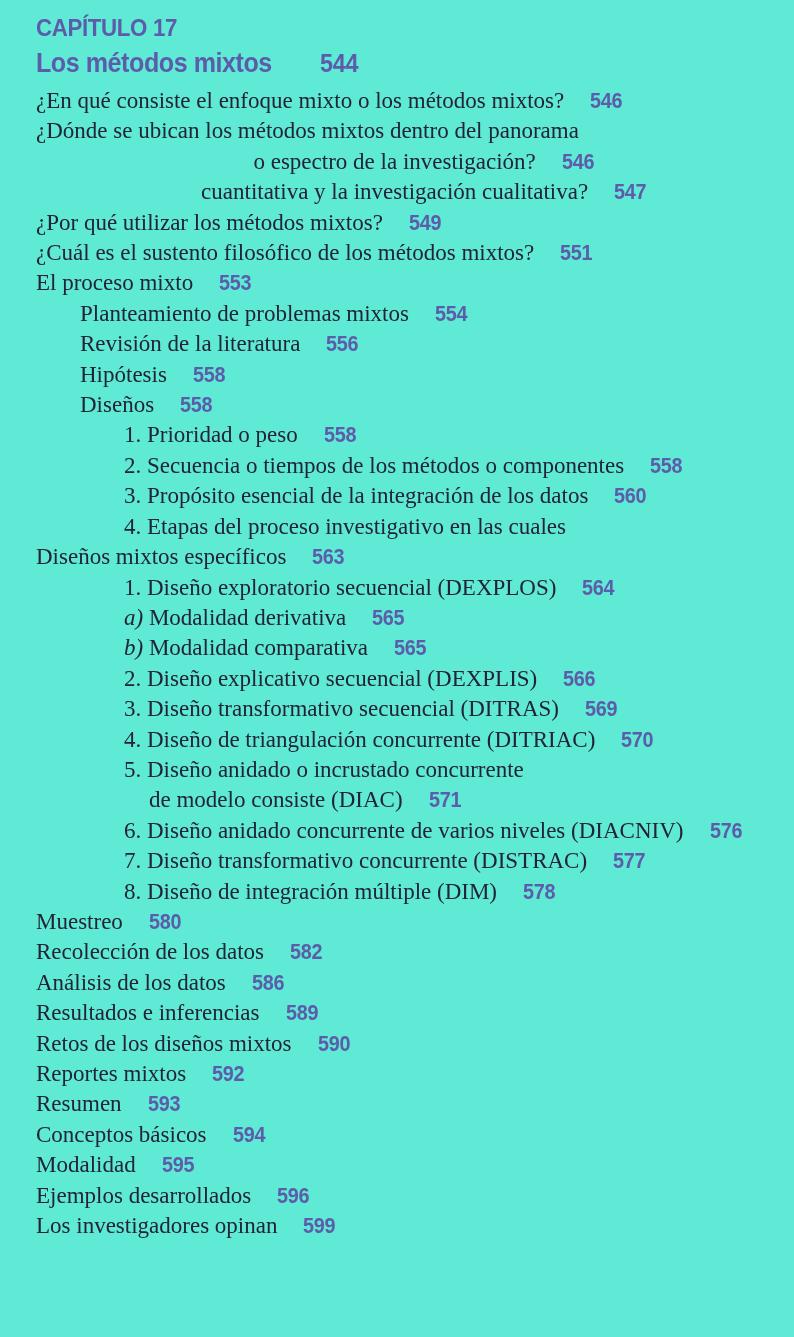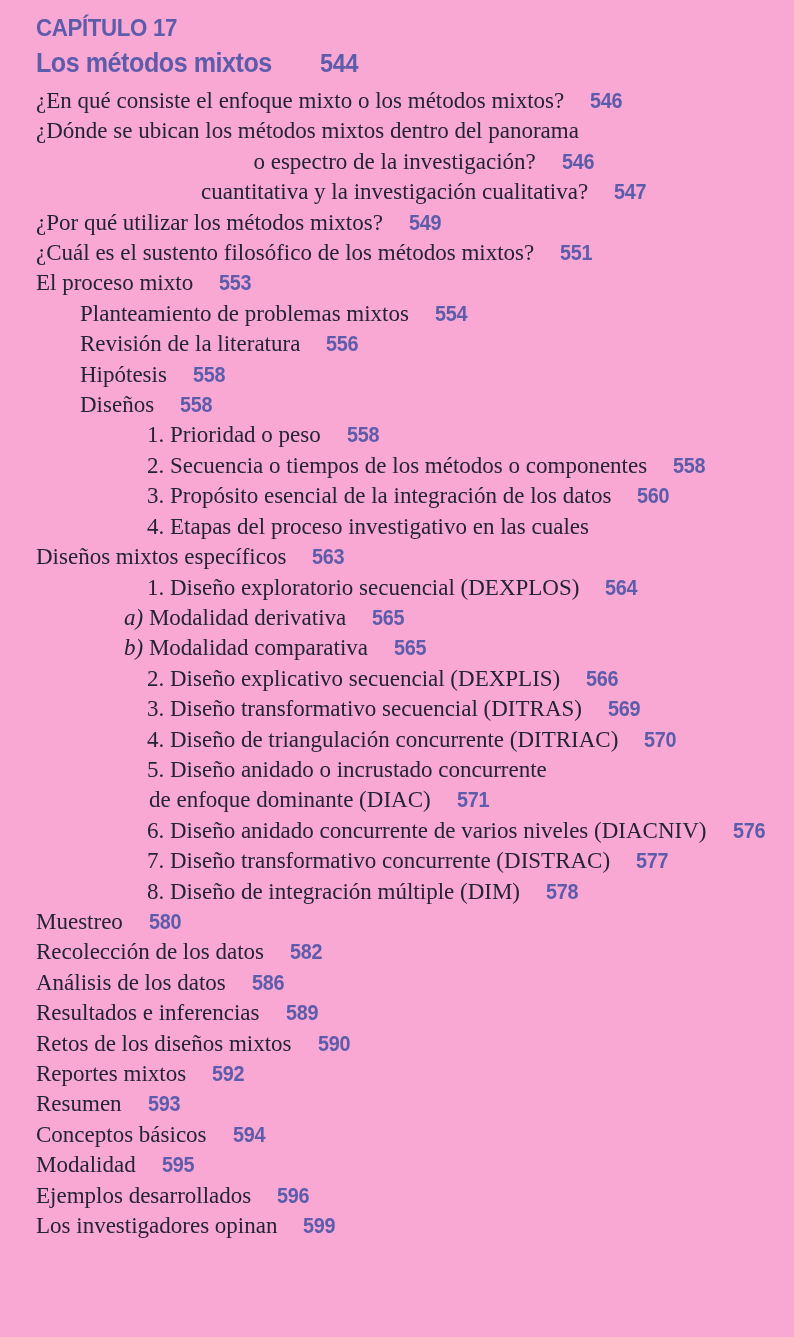--- a/index.html
+++ b/index.html
@@ -10,21 +10,21 @@
   body {
     width: 794px;
     height: 1337px;
     overflow: hidden;
   }
   .page {
     box-sizing: border-box;
     width: 794px;
     height: 1337px;
     padding: 11px 8px 0 36px;
-    background: #f9a8d4;
+    background: #5eead4;
   }
   
   .kicker-row { line-height: 33px; white-space: nowrap; }
   .title-row  { line-height: 33px; white-space: nowrap; margin-bottom: 3px; }
   .kicker {
     font-family: "Liberation Sans", sans-serif;
     font-weight: 700;
     font-size: 24px;
     color: #5c5caa;
     letter-spacing: -0.4px;
@@ -50,21 +50,21 @@
   .row {
     font-family: "Liberation Serif", serif;
     font-size: 23px;
     color: #232338;
     line-height: 30.4px;
     white-space: nowrap;
   }
   .lv0 { margin-left: 0; }
   .lv1 { margin-left: 29px; text-align: center; }  
   .lv2 { margin-left: 44px; }  
-  .lv3 { margin-left: 111px; }  
+  .lv3 { margin-left: 88px; }  
   .lv4 { margin-left: 88px; }  
   .lv5 { margin-left: 113px; } 
   .marker { font-style: italic; }
   .pagenum {
     font-family: "Liberation Sans", sans-serif;
     font-weight: 700;
     font-size: 22px;
     color: #5c5caa;
     letter-spacing: -0.3px;
     margin-left: 26px;
@@ -100,21 +100,21 @@
       <div class="row lv3"><span>3. Propósito esencial de la integración de los datos</span><span class="pagenum">560</span></div>
       <div class="row lv3"><span>4. Etapas del proceso investigativo en las cuales</span></div>
       <div class="row lv0"><span>Diseños mixtos específicos</span><span class="pagenum">563</span></div>
       <div class="row lv3"><span>1. Diseño exploratorio secuencial (DEXPLOS)</span><span class="pagenum">564</span></div>
       <div class="row lv4"><span class="marker">a) </span><span>Modalidad derivativa</span><span class="pagenum">565</span></div>
       <div class="row lv4"><span class="marker">b) </span><span>Modalidad comparativa</span><span class="pagenum">565</span></div>
       <div class="row lv3"><span>2. Diseño explicativo secuencial (DEXPLIS)</span><span class="pagenum">566</span></div>
       <div class="row lv3"><span>3. Diseño transformativo secuencial (DITRAS)</span><span class="pagenum">569</span></div>
       <div class="row lv3"><span>4. Diseño de triangulación concurrente (DITRIAC)</span><span class="pagenum">570</span></div>
       <div class="row lv3"><span>5. Diseño anidado o incrustado concurrente</span></div>
-      <div class="row lv5"><span>de enfoque dominante (DIAC)</span><span class="pagenum">571</span></div>
+      <div class="row lv5"><span>de modelo consiste (DIAC)</span><span class="pagenum">571</span></div>
       <div class="row lv3"><span>6. Diseño anidado concurrente de varios niveles (DIACNIV)</span><span class="pagenum">576</span></div>
       <div class="row lv3"><span>7. Diseño transformativo concurrente (DISTRAC)</span><span class="pagenum">577</span></div>
       <div class="row lv3"><span>8. Diseño de integración múltiple (DIM)</span><span class="pagenum">578</span></div>
       <div class="row lv0"><span>Muestreo</span><span class="pagenum">580</span></div>
       <div class="row lv0"><span>Recolección de los datos</span><span class="pagenum">582</span></div>
       <div class="row lv0"><span>Análisis de los datos</span><span class="pagenum">586</span></div>
       <div class="row lv0"><span>Resultados e inferencias</span><span class="pagenum">589</span></div>
       <div class="row lv0"><span>Retos de los diseños mixtos</span><span class="pagenum">590</span></div>
       <div class="row lv0"><span>Reportes mixtos</span><span class="pagenum">592</span></div>
       <div class="row lv0"><span>Resumen</span><span class="pagenum">593</span></div>

